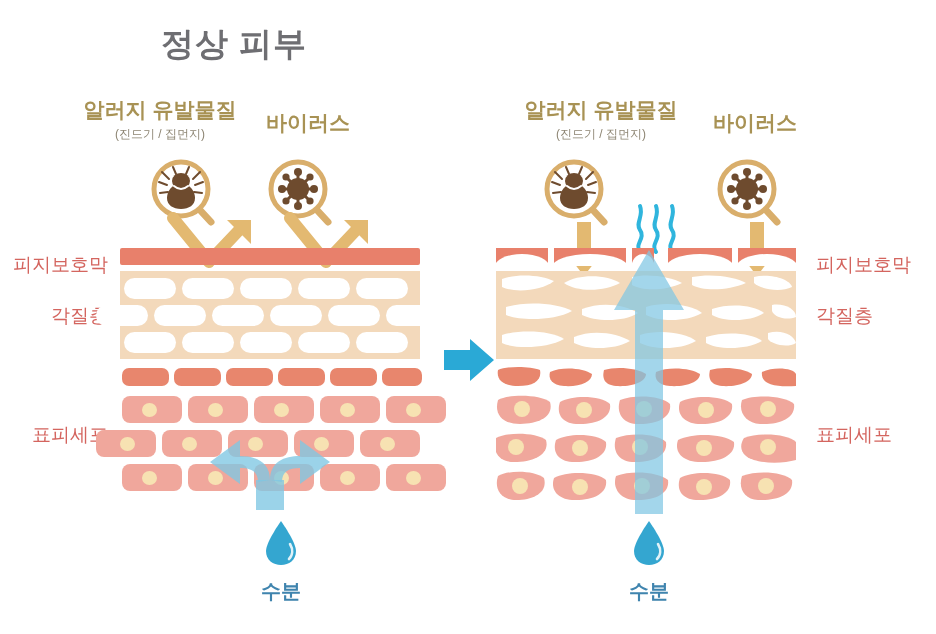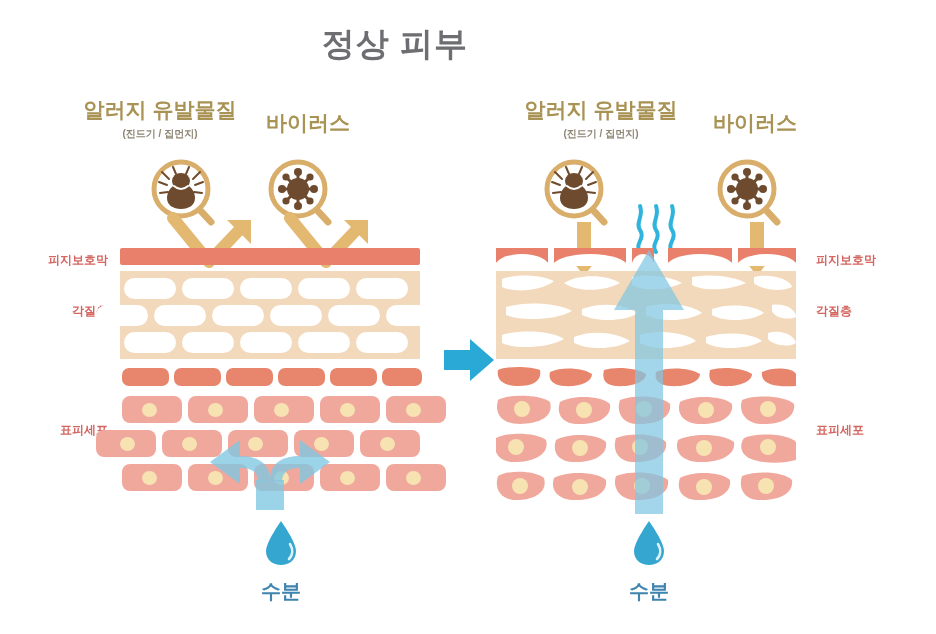--- a/index.html
+++ b/index.html
@@ -11,45 +11,45 @@
     position:relative;
   }
   .stage{position:absolute;inset:0;}
   .panel{position:absolute;top:0;height:634px;width:468px;}
   .panel.left{left:0;}
   .panel.right{left:468px;}
 
   
   .title{
     position:absolute;top:22px;left:0;width:468px;
-    text-align:right;
+    text-align:center;
     font-size:33px;font-weight:bold;color:#6e6e72;
     letter-spacing:1px;
     white-space:nowrap;
   }
 
   
   .src-label{
     position:absolute;
     text-align:center;
     color:#a89254;
     font-weight:bold;
     white-space:nowrap;
   }
   .src-label .main{font-size:21px;line-height:26px;display:block;}
-  .src-label .sub{font-size:10px;line-height:22px;display:block;color:#8d8573;font-weight:bold;}
+  .src-label .sub{font-size:12px;line-height:22px;display:block;color:#8d8573;font-weight:normal;}
 
   
   .magnifier{position:absolute;width:66px;height:66px;}
   .magnifier svg{display:block;width:100%;height:100%;overflow:visible;}
 
   
   .layer-label{
     position:absolute;
-    font-size:12px;font-weight:bold;color:#d4655f;
+    font-size:19px;font-weight:normal;color:#d4655f;
     white-space:nowrap;
   }
   .layer-label.r-align{text-align:right;}
 
   
   .skin{position:absolute;}
 
   
   .sebum-healthy{
     position:absolute;

